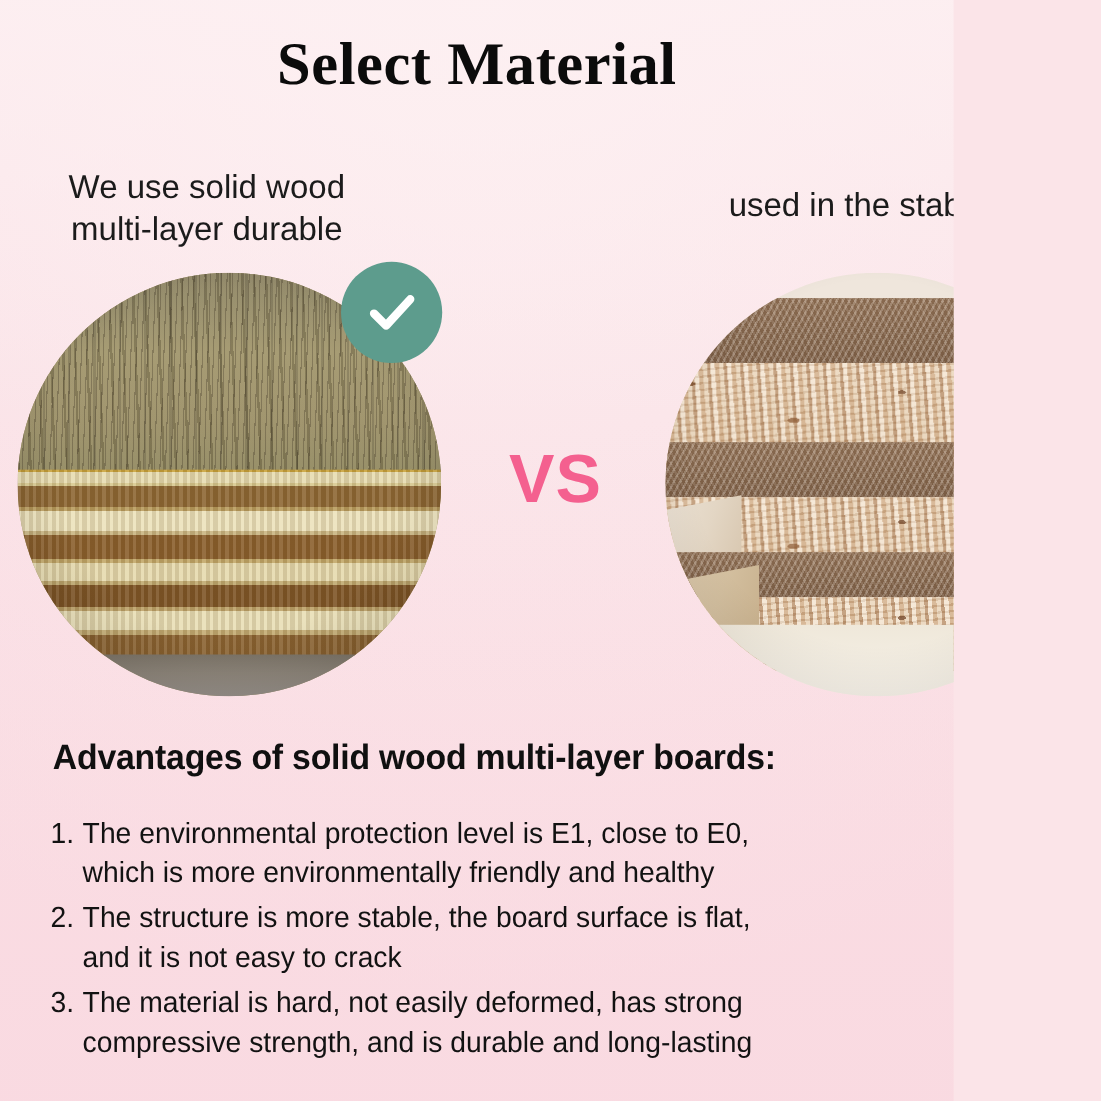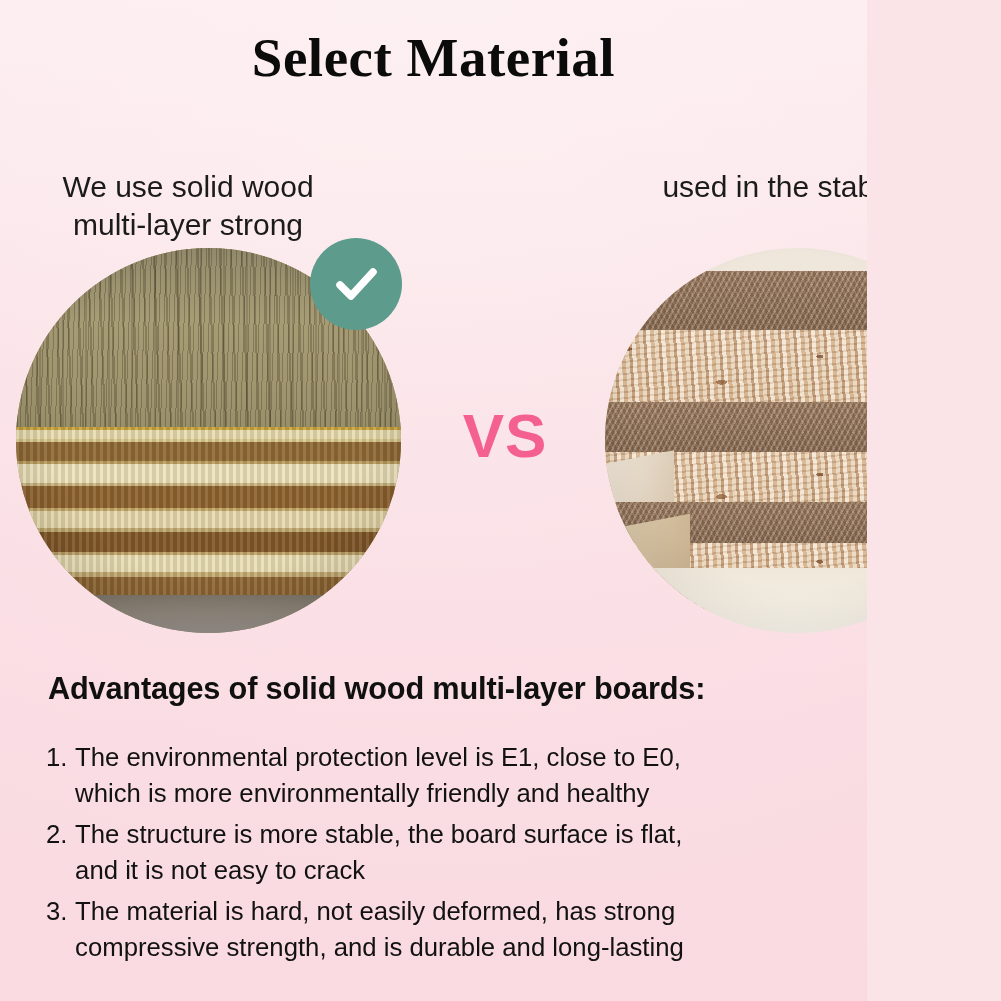--- a/index.html
+++ b/index.html
@@ -31,21 +31,21 @@
   }
 
   
   .caption{
     position:absolute;z-index:6;
     text-align:center;
     font-size:30px;line-height:1.27;
     color:#1b1b1b;
     font-family:"Liberation Sans", sans-serif;
   }
-  .caption.left{left:8px;top:168px;width:360px;}
+  .caption.left{left:8px;top:152px;width:360px;}
   .caption.right{left:600px;top:168px;width:360px;}
 
   
   .circle{
     position:absolute;border-radius:50%;overflow:hidden;z-index:2;
   }
   .circle-left{left:16px;top:248px;width:385px;height:385px;}
   .circle-right{left:605px;top:248px;width:385px;height:385px;}
 
   
@@ -202,21 +202,21 @@
 </style>
 </head>
 <body>
 
 <div id="page">
 
   <div class="title">Select Material</div>
 
   <div class="caption left">
     <div>We use solid wood</div>
-    <div>multi-layer strong</div>
+    <div>multi-layer durable</div>
   </div>
 
   <div class="caption right">
     <div>used in the stable</div>
   </div>
 
   <div class="circle circle-left">
     <div class="ply">
       <div class="grain"></div>
       <div class="layers"></div>

